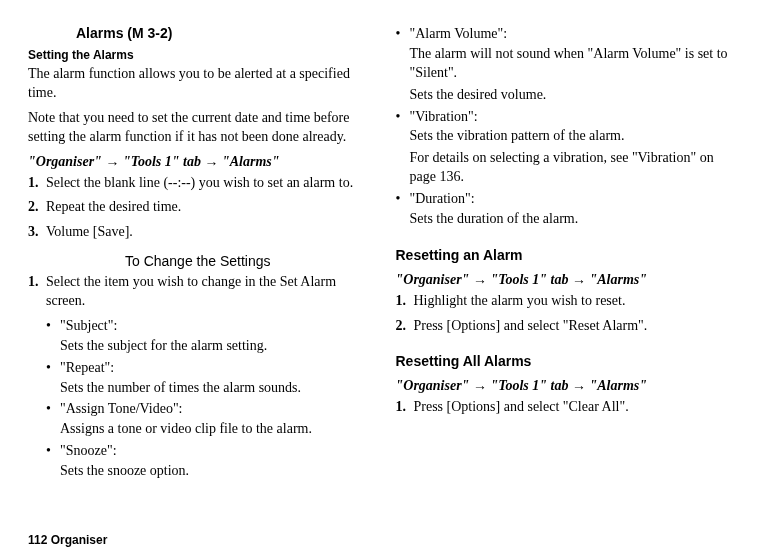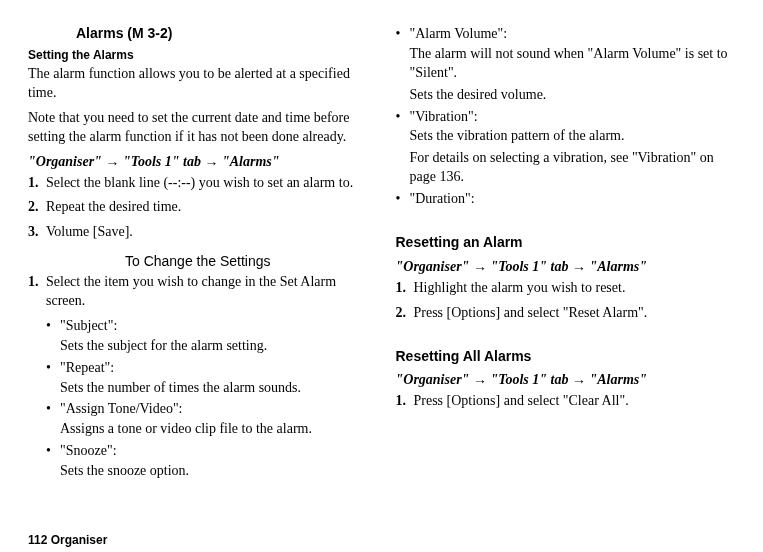--- a/index.html
+++ b/index.html
@@ -30,21 +30,21 @@
     font-family: Arial, Helvetica, sans-serif;
     font-size: 14px;
     margin-top: 10px;
     margin-bottom: 1px;
     text-align: center;
   }
   .bold-section {
     font-family: Arial, Helvetica, sans-serif;
     font-weight: bold;
     font-size: 14px;
-    margin-top: 24px;
+    margin-top: 17px;
     margin-bottom: 1px;
   }
   .nav-path {
     font-family: "Times New Roman", Times, serif;
     font-weight: bold;
     font-style: italic;
     margin-top: 6px;
     margin-bottom: 1px;
   }
   .para {
@@ -171,20 +171,21 @@
       <div class="bullet-mark">•</div>
       <div class="bullet-text">"Vibration":</div>
     </div>
     <div class="bullet-sub">Sets the vibration pattern of the alarm.</div>
     <div class="bullet-sub">For details on selecting a vibration, see "Vibration" on page 136.</div>
 
     <div class="bullet-item">
       <div class="bullet-mark">•</div>
       <div class="bullet-text">"Duration":</div>
     </div>
+    <div class="bullet-sub">Sets the duration of the alarm.</div>
 
     <div class="bold-section">Resetting an Alarm</div>
     <div class="nav-path">
       <span>"Organiser" </span><span class="arrow">→</span><span> "Tools 1" tab </span><span class="arrow">→</span><span> "Alarms"</span>
     </div>
     <div class="step">
       <div class="step-num">1.</div>
       <div class="step-text">Highlight the alarm you wish to reset.</div>
     </div>
     <div class="step">

